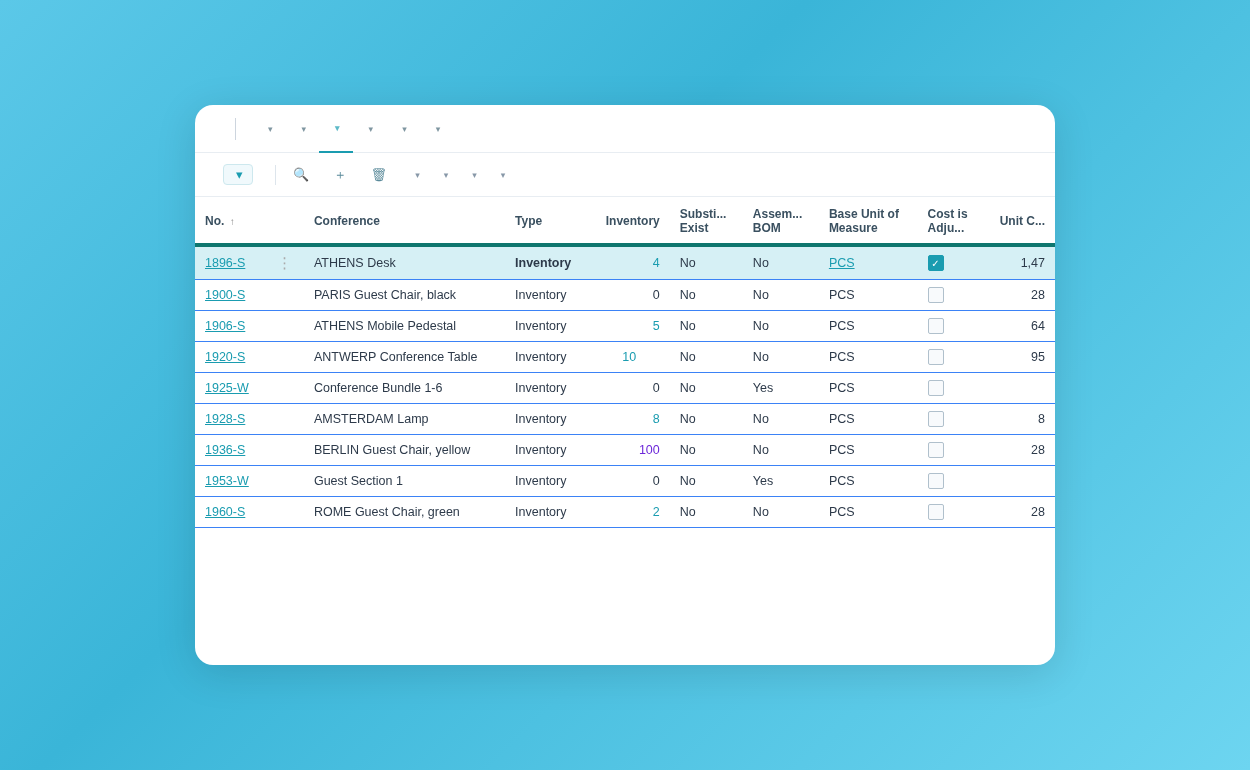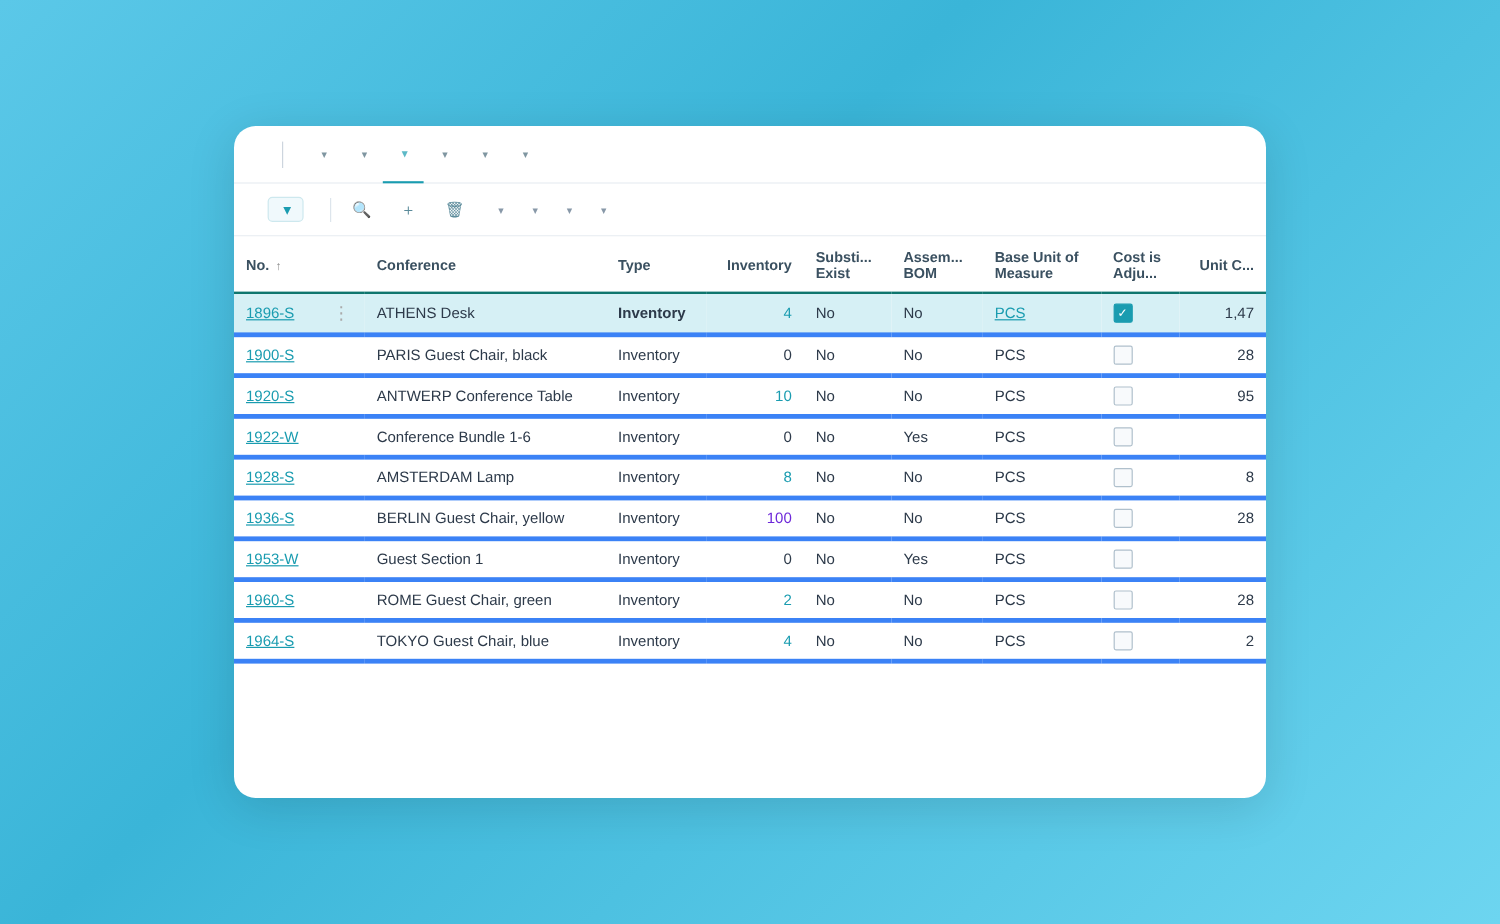--- a/index.html
+++ b/index.html
@@ -125,34 +125,34 @@
       flex: 1;
       overflow: auto;
     }
     table {
       width: 100%;
       border-collapse: collapse;
       font-size: 12.5px;
     }
     thead tr {
       background: #fff;
-      border-bottom: 2px solid #0f766e;
+      border-bottom: 4px solid #0f766e;
     }
     thead th {
       padding: 10px 10px 8px 10px;
       text-align: left;
       font-weight: 600;
       color: #3a5060;
       font-size: 12px;
       white-space: nowrap;
       user-select: none;
     }
     thead th.right { text-align: right; }
     tbody tr {
-      border-bottom: 4px solid #3b82f6;
+      border-bottom: 1px solid #3b82f6;
       cursor: pointer;
     }
     tbody tr.selected { background: #d6f0f5; }
     tbody td {
       padding: 7px 10px;
       color: #2d3a4a;
       white-space: nowrap;
     }
     tbody td.link { color: #1a9cb0; text-decoration: underline; cursor: pointer; }
     tbody td.right { text-align: right; }
@@ -299,33 +299,45 @@
             <td>PARIS Guest Chair, black</td>
             <td>Inventory</td>
             <td class="right" style="color: rgb(45, 58, 74);">0</td>
             <td>No</td>
             <td>No</td>
             <td>PCS</td>
             <td><span class="checkbox-cell"></span></td>
             <td class="right">28</td>
           </tr>
           <tr>
+            <td class="link">1906-S</td>
+            <td></td>
+            <td>ATHENS Mobile Pedestal</td>
+            <td>Inventory</td>
+            <td class="right" style="color: rgb(26, 156, 176);">5</td>
+            <td>No</td>
+            <td>No</td>
+            <td>PCS</td>
+            <td><span class="checkbox-cell"></span></td>
+            <td class="right">64</td>
+          </tr>
+          <tr>
             <td class="link">1920-S</td>
             <td></td>
             <td>ANTWERP Conference Table</td>
             <td>Inventory</td>
-            <td class="right" style="color: rgb(26, 156, 176);">10</td>
+            <td class="right" style="color: rgb(26, 156, 176); text-align: center;">10</td>
             <td>No</td>
             <td>No</td>
             <td>PCS</td>
             <td><span class="checkbox-cell"></span></td>
             <td class="right">95</td>
           </tr>
           <tr>
-            <td class="link">1922-W</td>
+            <td class="link">1925-W</td>
             <td></td>
             <td>Conference Bundle 1-6</td>
             <td>Inventory</td>
             <td class="right" style="color: rgb(45, 58, 74);">0</td>
             <td>No</td>
             <td>Yes</td>
             <td>PCS</td>
             <td><span class="checkbox-cell"></span></td>
             <td class="right"></td>
           </tr>
@@ -369,29 +381,17 @@
             <td class="link">1960-S</td>
             <td></td>
             <td>ROME Guest Chair, green</td>
             <td>Inventory</td>
             <td class="right" style="color: rgb(26, 156, 176);">2</td>
             <td>No</td>
             <td>No</td>
             <td>PCS</td>
             <td><span class="checkbox-cell"></span></td>
             <td class="right">28</td>
-          </tr>
-          <tr>
-            <td class="link">1964-S</td>
-            <td></td>
-            <td>TOKYO Guest Chair, blue</td>
-            <td>Inventory</td>
-            <td class="right" style="color: rgb(26, 156, 176);">4</td>
-            <td>No</td>
-            <td>No</td>
-            <td>PCS</td>
-            <td><span class="checkbox-cell"></span></td>
-            <td class="right">2</td>
           </tr>
         </tbody>
     </table>
   </div>
 </div>
 
 </body></html>

